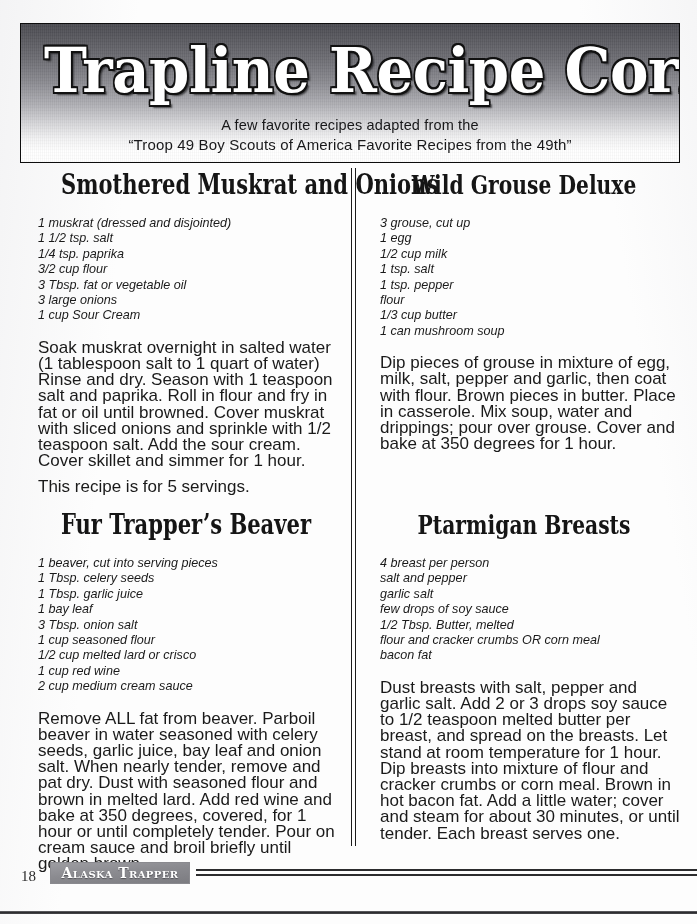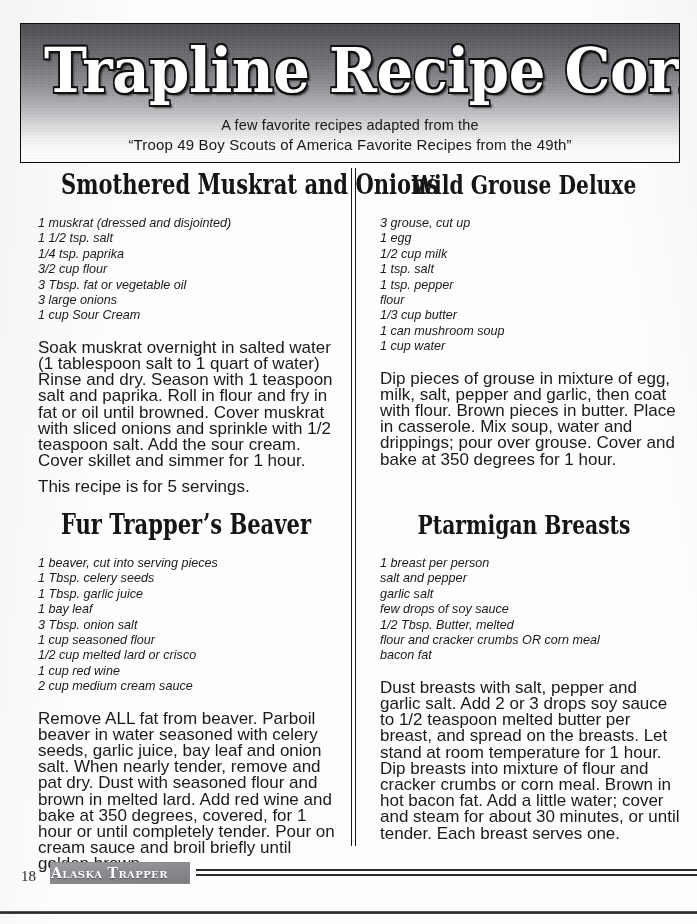--- a/index.html
+++ b/index.html
@@ -202,20 +202,21 @@
     width: 140px;
     height: 22px;
     background: linear-gradient(175deg, #9d9da2 0%, #8b8b90 45%, #7c7c81 100%);
     border: 0.5px solid #8a8a8f;
     box-sizing: border-box;
     overflow: hidden;
   }
   .pub-badge span {
     position: absolute;
     left: 0; right: 0; top: 2px;
+    text-align: center;
     font-family: "DejaVu Serif", "Liberation Serif", serif;
     font-variant: small-caps;
     font-weight: 700;
     font-size: 14px;
     line-height: 17px;
     color: #ffffff;
     letter-spacing: .4px;
     text-shadow: 0 1px 1px rgba(40,40,45,.55);
   }
   .rule-pair {
@@ -285,21 +286,20 @@
       <h2 class="recipe-title">Wild Grouse Deluxe</h2>
       <ul class="ingredients">
         <li>3 grouse, cut up</li>
         <li>1 egg</li>
         <li>1/2 cup milk</li>
         <li>1 tsp. salt</li>
         <li>1 tsp. pepper</li>
         <li>flour</li>
         <li>1/3 cup butter</li>
         <li>1 can mushroom soup</li>
-        <li>1 cup water</li>
       </ul>
       <div class="directions">
         <p>Dip pieces of grouse in mixture of egg, milk, salt, pepper and garlic, then coat with flour. Brown pieces in butter. Place in casserole. Mix soup, water and drippings; pour over grouse. Cover and bake at 350 degrees for 1 hour.</p>
       </div>
     </div>
 
     <div class="recipe c-left r-bottom">
       <h2 class="recipe-title">Fur Trapper’s Beaver</h2>
       <ul class="ingredients">
         <li>1 beaver, cut into serving pieces</li>
@@ -313,21 +313,21 @@
         <li>2 cup medium cream sauce</li>
       </ul>
       <div class="directions">
         <p>Remove ALL fat from beaver. Parboil beaver in water seasoned with celery seeds, garlic juice, bay leaf and onion salt. When nearly tender, remove and pat dry.  Dust with seasoned flour and brown in melted lard. Add red wine and bake at 350 degrees, covered, for 1 hour or until completely tender. Pour on cream sauce and broil briefly until golden brown.</p>
       </div>
     </div>
 
     <div class="recipe c-right r-bottom">
       <h2 class="recipe-title">Ptarmigan Breasts</h2>
       <ul class="ingredients">
-        <li>1 breast per person</li>
+        <li>4 breast per person</li>
         <li>salt and pepper</li>
         <li>garlic salt</li>
         <li>few drops of soy sauce</li>
         <li>1/2 Tbsp. Butter, melted</li>
         <li>flour and cracker crumbs OR corn meal</li>
         <li>bacon fat</li>
       </ul>
       <div class="directions">
         <p>Dust breasts with salt, pepper and garlic salt. Add 2 or 3 drops soy sauce to 1/2 teaspoon melted butter per breast, and spread on the breasts. Let stand at room temperature for 1 hour. Dip breasts into mixture of flour and cracker crumbs or corn meal. Brown in hot bacon fat. Add a little water; cover and steam for about 30 minutes, or until tender. Each breast serves one.</p>
       </div>

